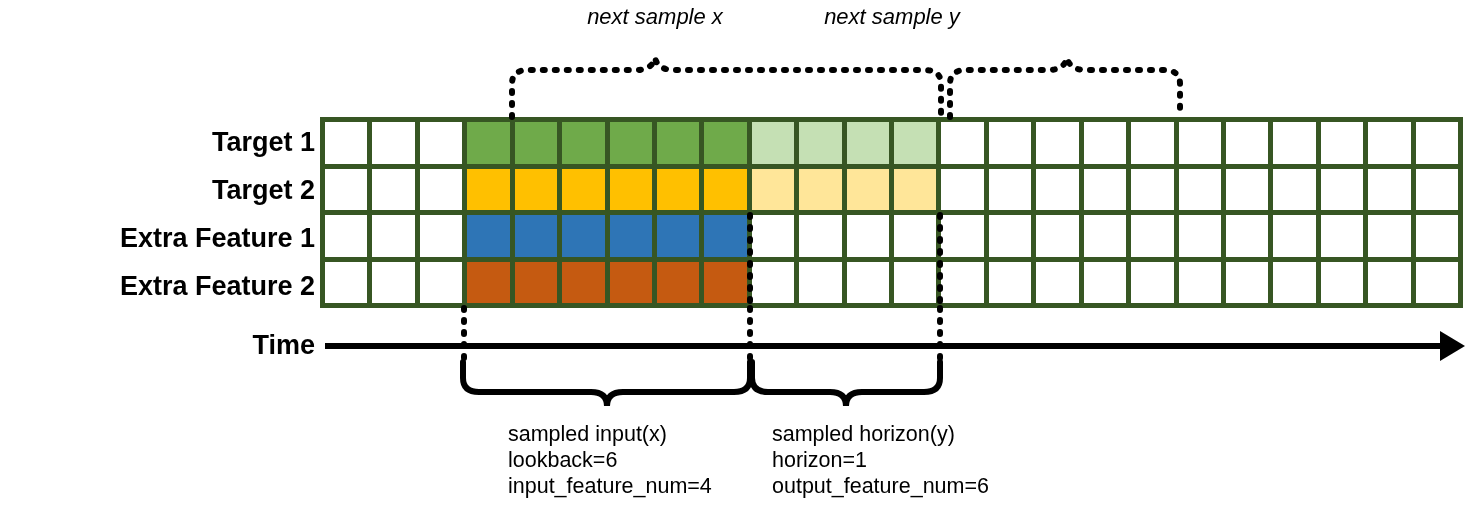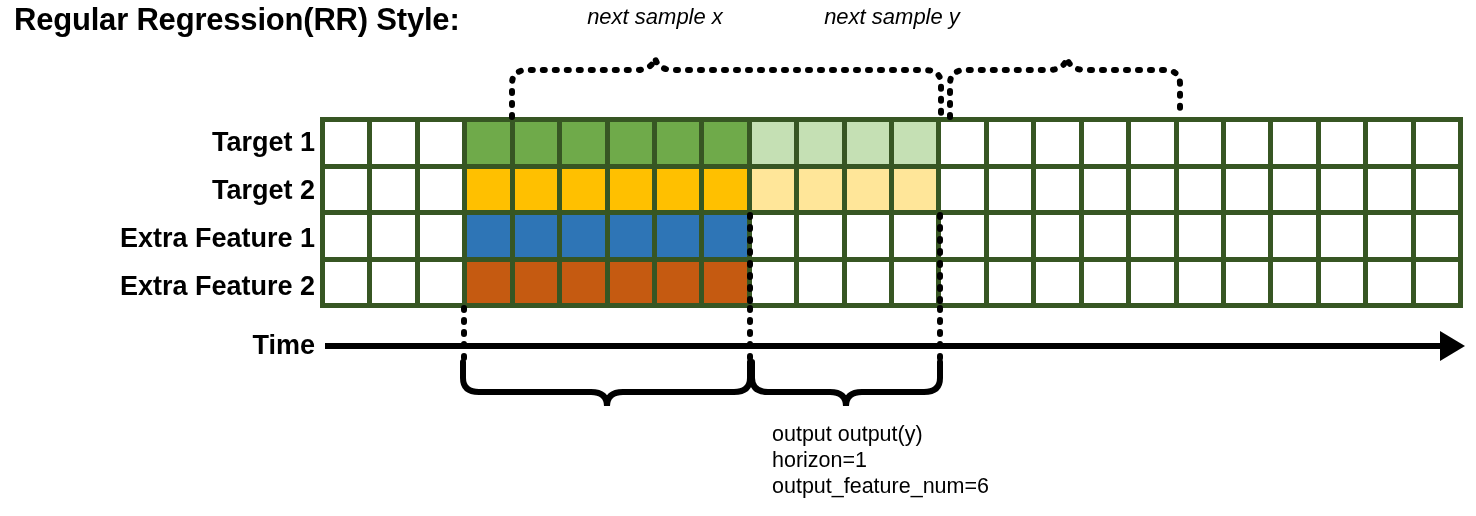--- a/index.html
+++ b/index.html
@@ -136,21 +136,20 @@
   }
   #bot-note-x { left: 508px; top: 421px; }
   #bot-note-y { left: 772px; top: 421px; }
   .bottom-note div { white-space: nowrap; }
 </style>
 </head>
 <body>
 
 <div id="stage">
 
-  <div id="title">Regular Regression(RR) Style:</div>
 
   <div class="row-label" id="lbl-r0">Target 1</div>
   <div class="row-label" id="lbl-r1">Target 2</div>
   <div class="row-label" id="lbl-r2">Extra Feature 1</div>
   <div class="row-label" id="lbl-r3">Extra Feature 2</div>
 
   <div id="time-label">Time</div>
 
   <div id="grid">
     <div class="grid-row" id="grid-row-0">
@@ -276,19 +275,24 @@
     <line x1="940" y1="215" x2="940" y2="308" stroke="#000000" stroke-width="6" stroke-dasharray="2 10" stroke-linecap="round"></line>
 
     <path d="M 463,362 L 463,378 Q 463,392 479,392 L 591,392 Q 607,392 607,406 Q 607,392 623,392 L 734,392 Q 750,392 750,378 L 750,362" fill="none" stroke="#000000" stroke-width="6" stroke-linecap="round"></path>
 
     <path d="M 752,362 L 752,378 Q 752,392 768,392 L 830,392 Q 846,392 846,406 Q 846,392 862,392 L 924,392 Q 940,392 940,378 L 940,362" fill="none" stroke="#000000" stroke-width="6" stroke-linecap="round"></path>
   </svg>
 
   <div class="brace-title" id="top-lbl-x">next sample x</div>
   <div class="brace-title" id="top-lbl-y">next sample y</div>
 
+  <div class="bottom-note" id="bot-note-x">
+    <div>sampled input(x)</div>
+    <div>lookback=6</div>
+    <div>input_feature_num=4</div>
+  </div>
   <div class="bottom-note" id="bot-note-y">
-    <div>output output(y)</div>
+    <div>sampled horizon(y)</div>
     <div>horizon=1</div>
     <div>output_feature_num=6</div>
   </div>
 
 </div>
 
 </body></html>

